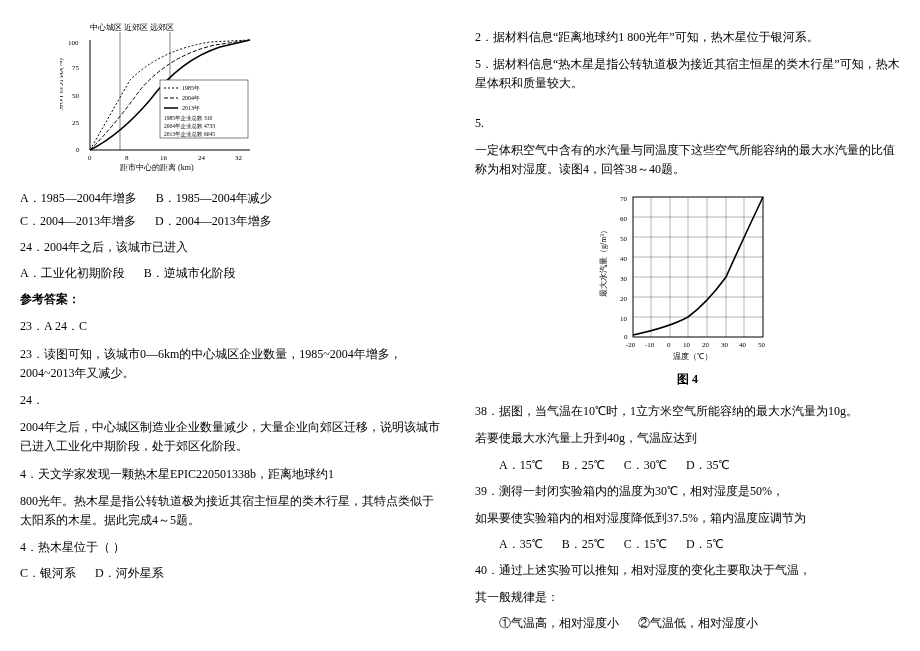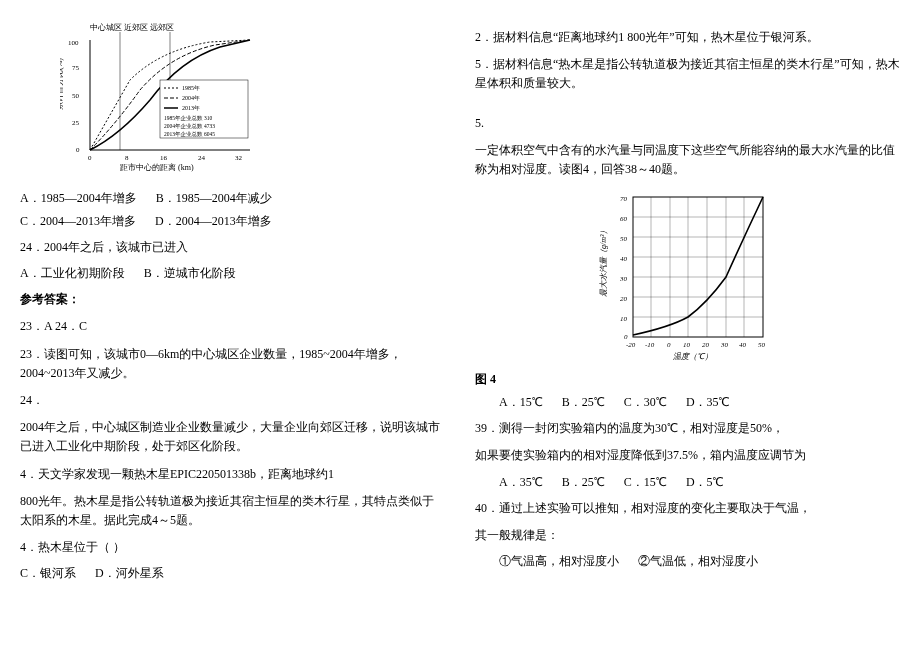--- a/index.html
+++ b/index.html
@@ -28,25 +28,24 @@
   }
   .chart-box svg { width: 100%; height: 100%; }
   .line { margin: 8px 0; line-height: 1.6; }
   .opts { margin: 6px 0; }
   .opts span { margin-right: 16px; display: inline-block; }
   .bold { font-weight: bold; }
   .fig4 {
     width: 180px;
     height: 180px;
     margin: 2px auto;
-    font-style: italic;
   }
   .fig4 svg { width:100%; height:100%; }
   .fig4-wrap { text-align:center; }
-  .fig4-label { text-align:left; font-weight:bold; margin-top:4px; }
+  .fig4-label { text-align:center; font-weight:bold; margin-top:4px; }
 </style>
 </head>
 <body>
 
 <div class="page">
   <div class="col">
 
     <div class="chart-box">
       <svg viewBox="0 0 200 160">
         <text x="30" y="10" font-size="8">中心城区  近郊区      远郊区</text>
@@ -162,20 +161,22 @@
           <text x="160" y="160" font-size="7">50</text>
           <text x="75" y="172" font-size="8">温度（℃）</text>
           <text x="8" y="110" font-size="8" transform="rotate(-90 8 110)">最大水汽量（g/m³）</text>
 
           <path d="M35,148 Q72,140 90,130 Q109,116 128,90 Q146,50 165,10" fill="none" stroke="#000" stroke-width="1.6"></path>
         </svg>
       </div>
       <div class="fig4-label">图 4</div>
     </div>
 
+    <div class="line" style="margin-top:14px">38．据图，当气温在10℃时，1立方米空气所能容纳的最大水汽量为10g。</div>
+    <div class="line">若要使最大水汽量上升到40g，气温应达到</div>
     <div class="opts" style="padding-left:24px">
       <span>A．15℃</span>
       <span>B．25℃</span>
       <span>C．30℃</span>
       <span>D．35℃</span>
     </div>
 
     <div class="line">39．测得一封闭实验箱内的温度为30℃，相对湿度是50%，</div>
     <div class="line">如果要使实验箱内的相对湿度降低到37.5%，箱内温度应调节为</div>
     <div class="opts" style="padding-left:24px">

